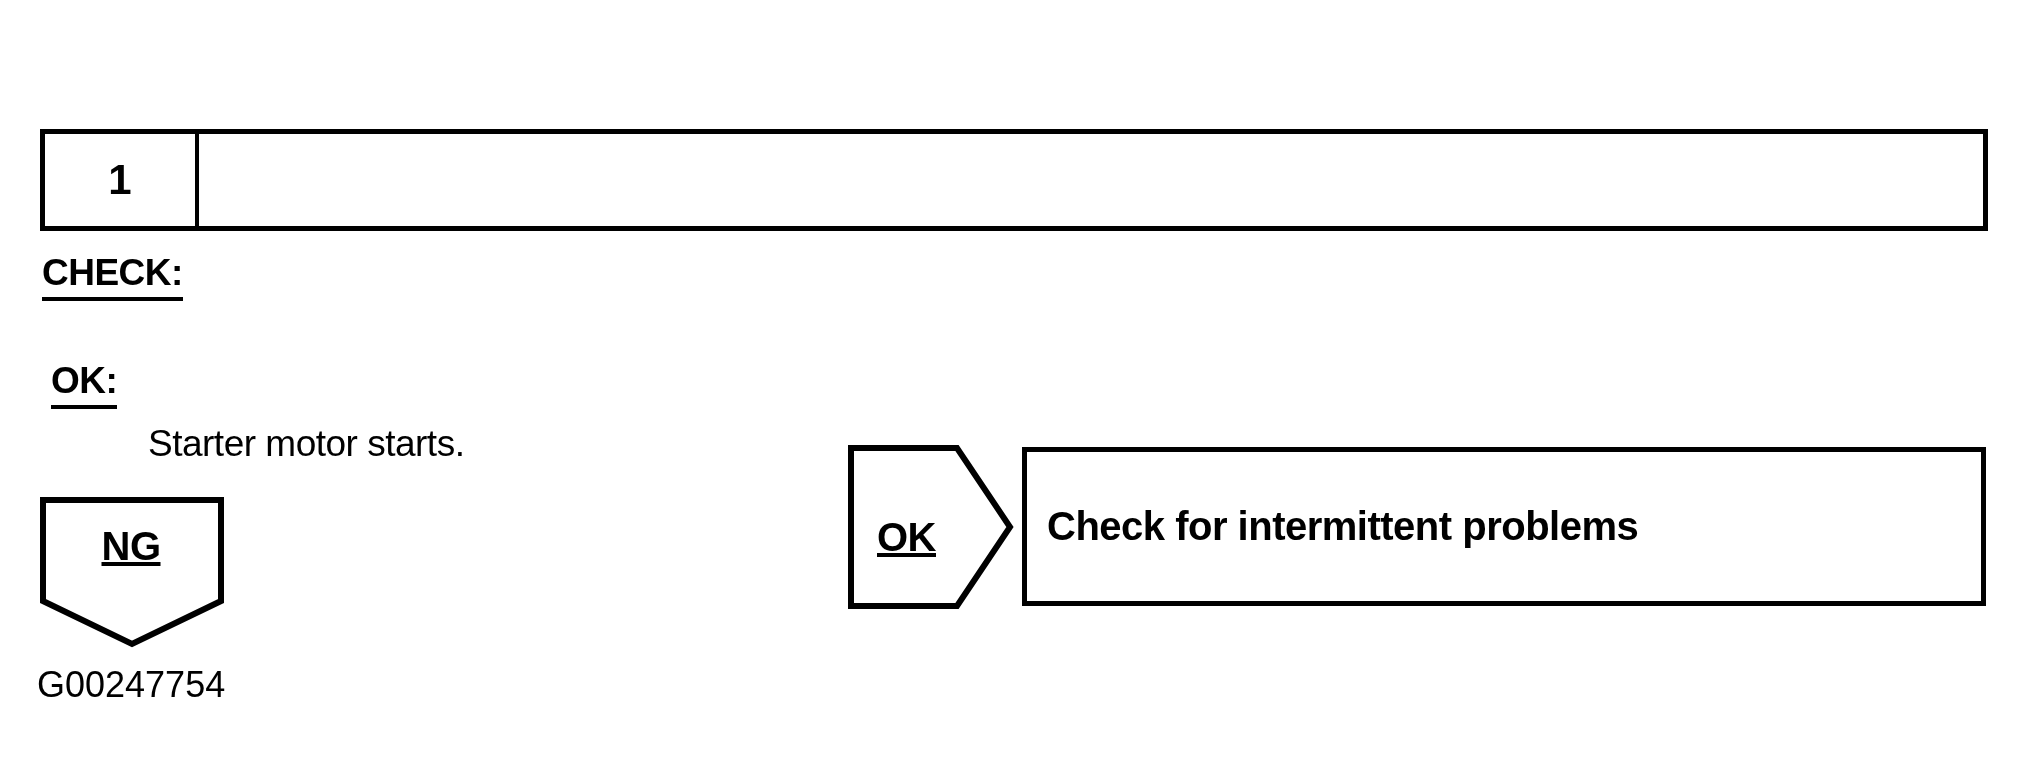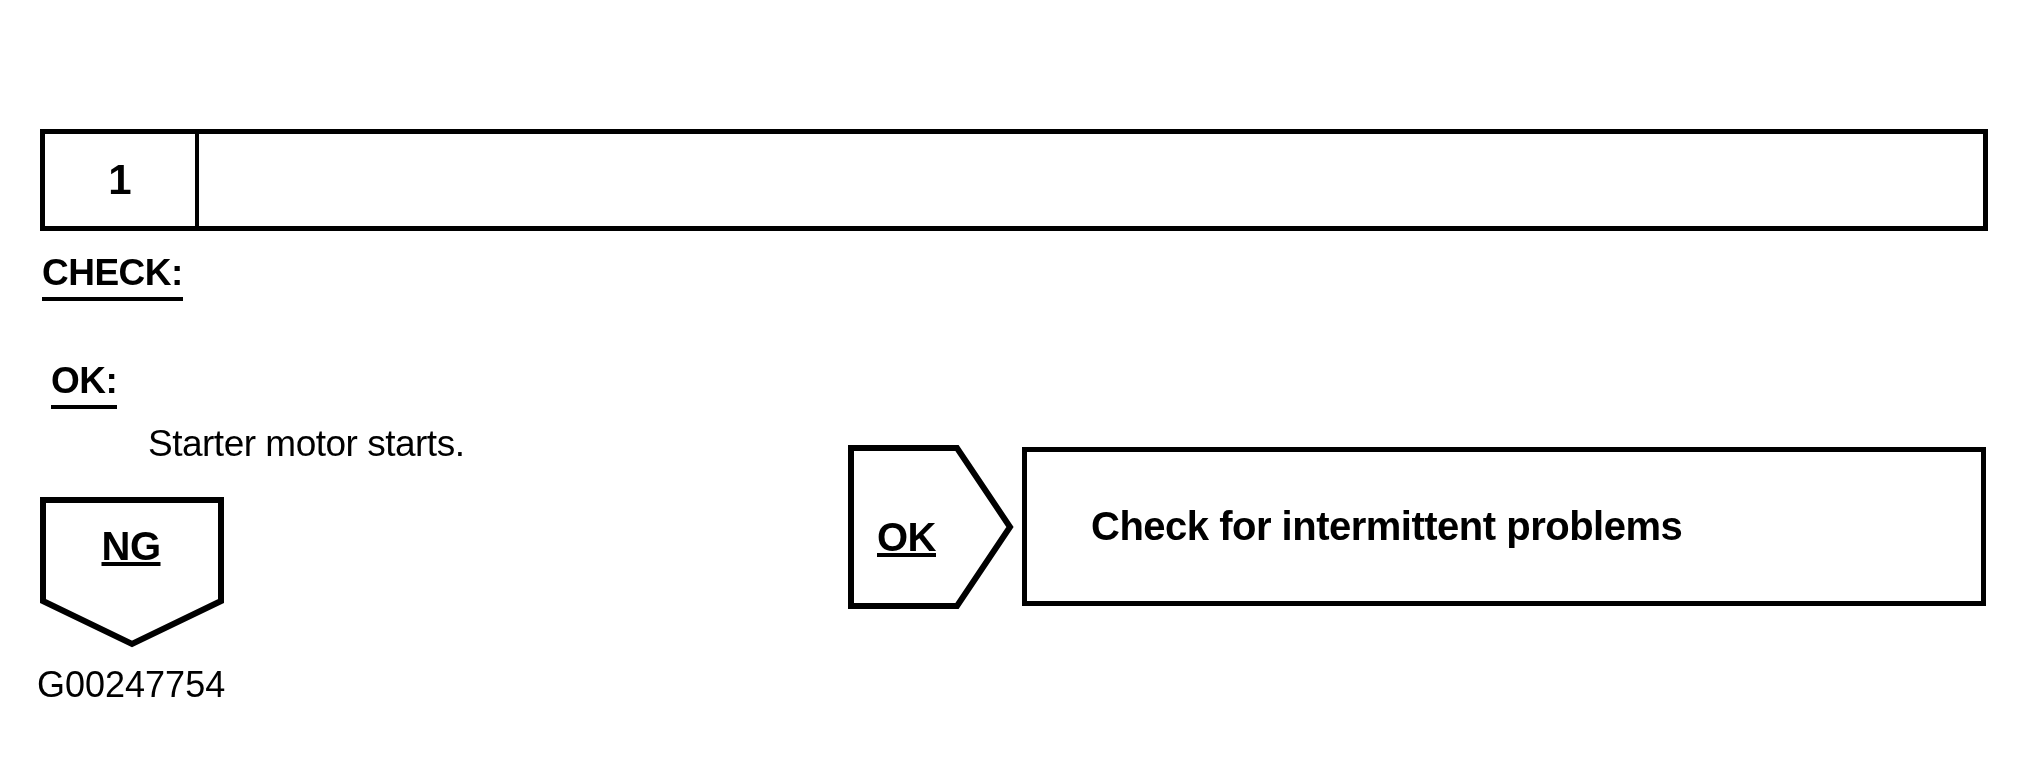--- a/index.html
+++ b/index.html
@@ -121,21 +121,20 @@
     display: flex;
     align-items: center;
     padding-left: 20px;
     background: #fff;
   }
   .action-box .action-text {
     font-size: 40px;
     font-weight: bold;
     letter-spacing: -0.5px;
     white-space: nowrap;
-    margin-left: 44px;
   }
 
   .figure-code {
     left: 37px;
     top: 664px;
     font-size: 36px;
     font-weight: normal;
     letter-spacing: 0;
   }
 </style>

